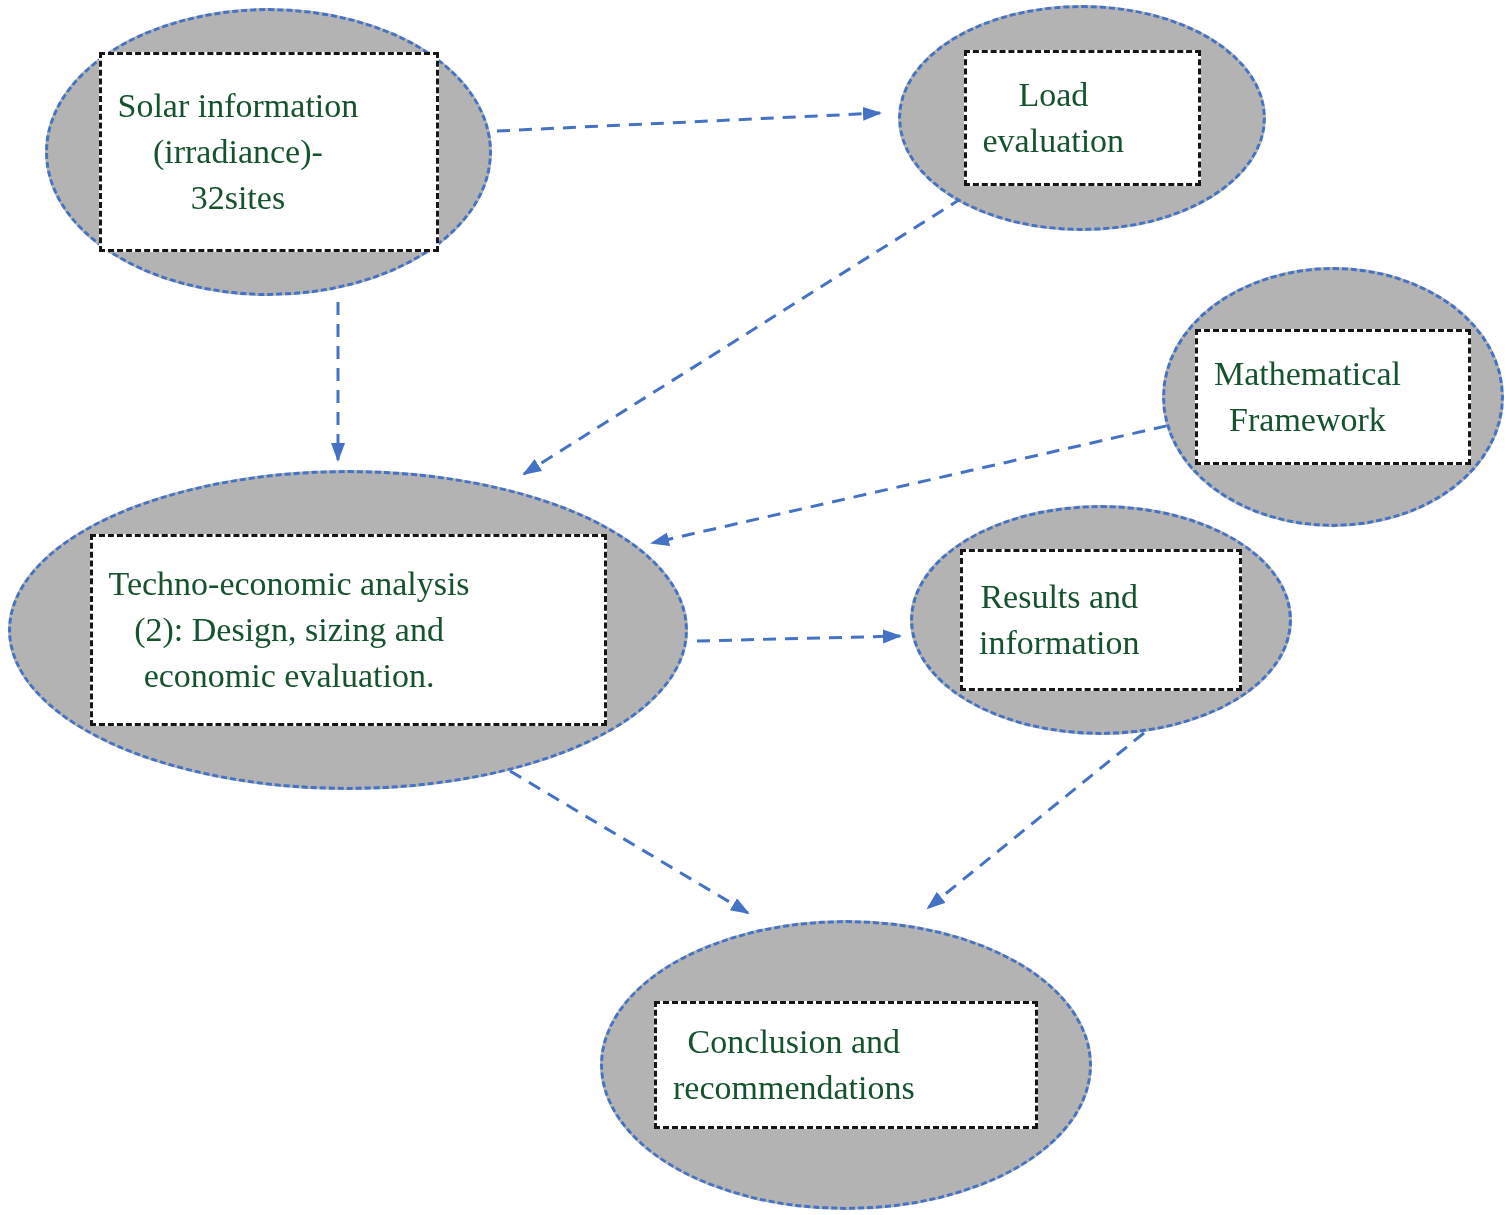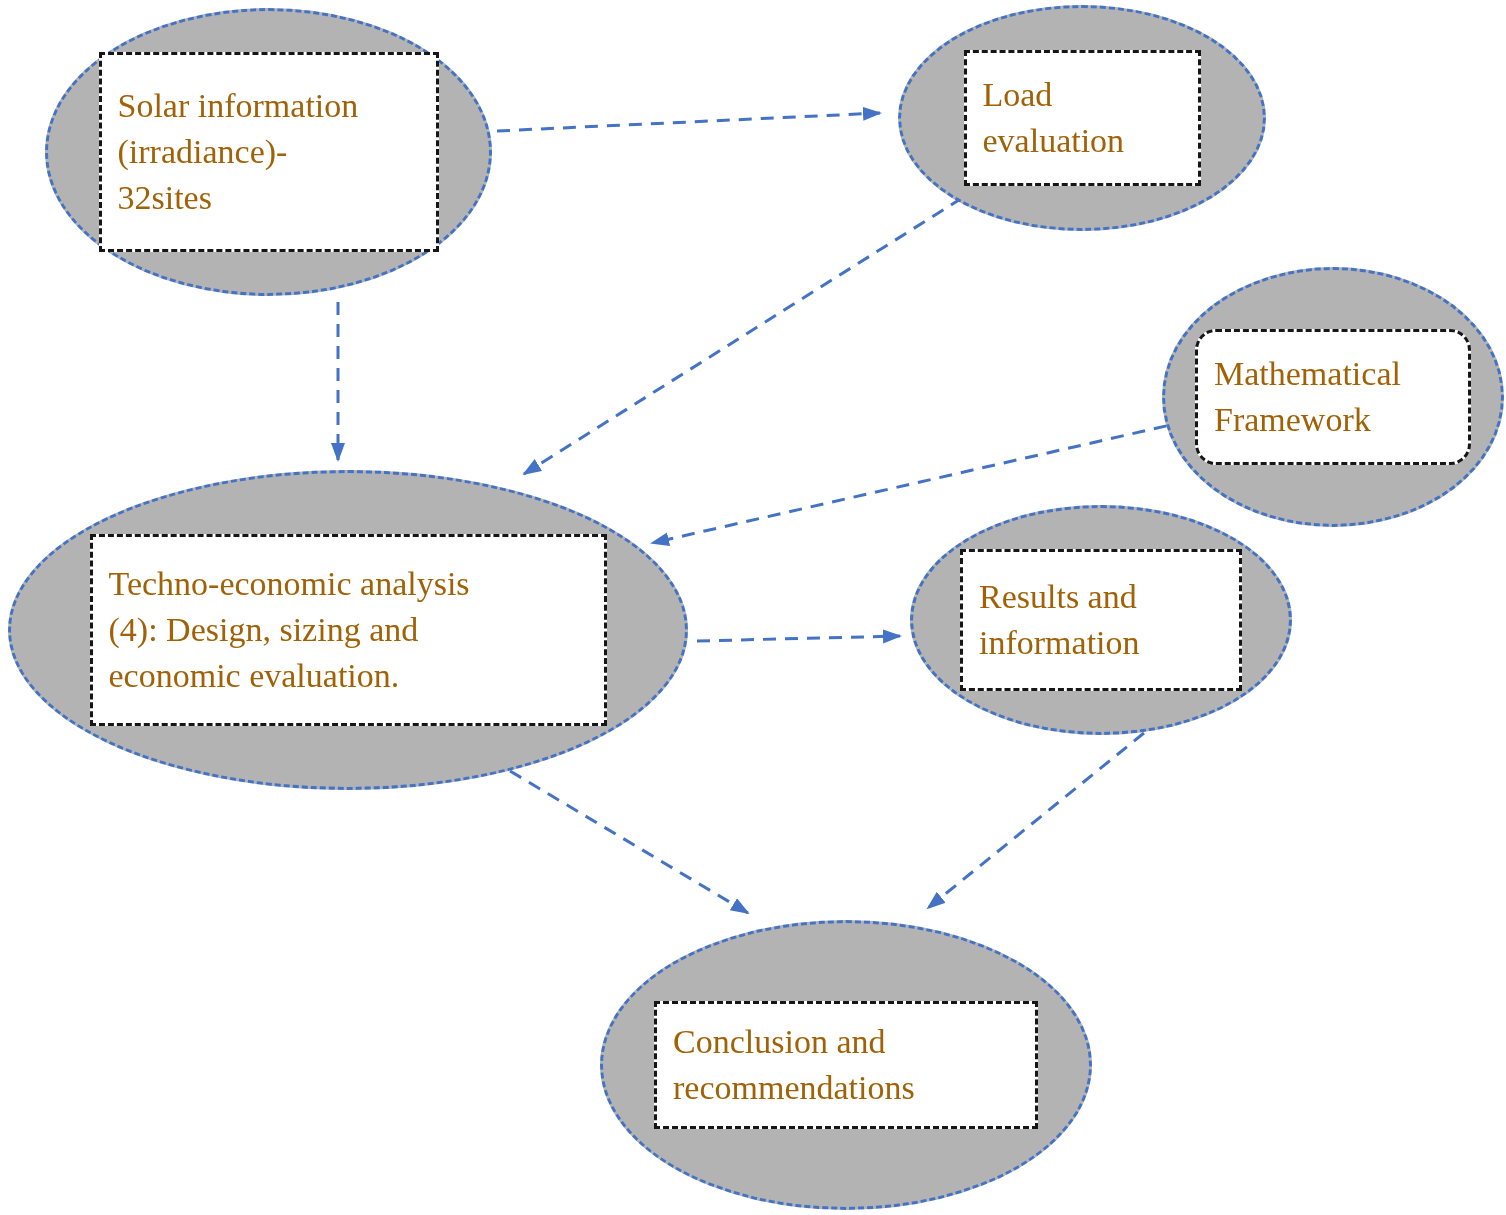--- a/index.html
+++ b/index.html
@@ -41,22 +41,22 @@
     border: 3px dashed #161616;
     display: flex;
     align-items: center;
     padding: 6px 16px;
   }
 
   .label-box span {
     font-size: 34px;
     line-height: 1.35;
     white-space: pre-line;
-    text-align: left;
-    color: #a16207;
+    text-align: center;
+    color: #14532d;
   }
 </style>
 </head>
 <body>
 
 <div class="canvas">
 
   <svg class="edges" viewBox="0 0 1506 1215" xmlns="http://www.w3.org/2000/svg">
     <defs>
       <marker id="arrow" markerUnits="userSpaceOnUse" markerWidth="20" markerHeight="16" refX="17" refY="7" orient="auto">
@@ -81,30 +81,30 @@
   </div>
 
   <div class="node" style="left:898px; top:5px; width:368px; height:226px;">
     <div class="label-box" style="width:237px; height:136px;">
       <span>Load
 evaluation</span>
     </div>
   </div>
 
   <div class="node" style="left:1162px; top:267px; width:342px; height:260px;">
-    <div class="label-box" style="width:276px; height:136px;border-radius:21px;">
+    <div class="label-box" style="width:276px; height:136px;">
       <span>Mathematical
 Framework</span>
     </div>
   </div>
 
   <div class="node" style="left:8px; top:470px; width:680px; height:320px;">
     <div class="label-box" style="width:517px; height:192px;">
       <span>Techno-economic analysis
-(4): Design, sizing and
+(2): Design, sizing and
 economic evaluation.</span>
     </div>
   </div>
 
   <div class="node" style="left:910px; top:505px; width:382px; height:230px;">
     <div class="label-box" style="width:282px; height:142px;">
       <span>Results and
 information</span>
     </div>
   </div>

